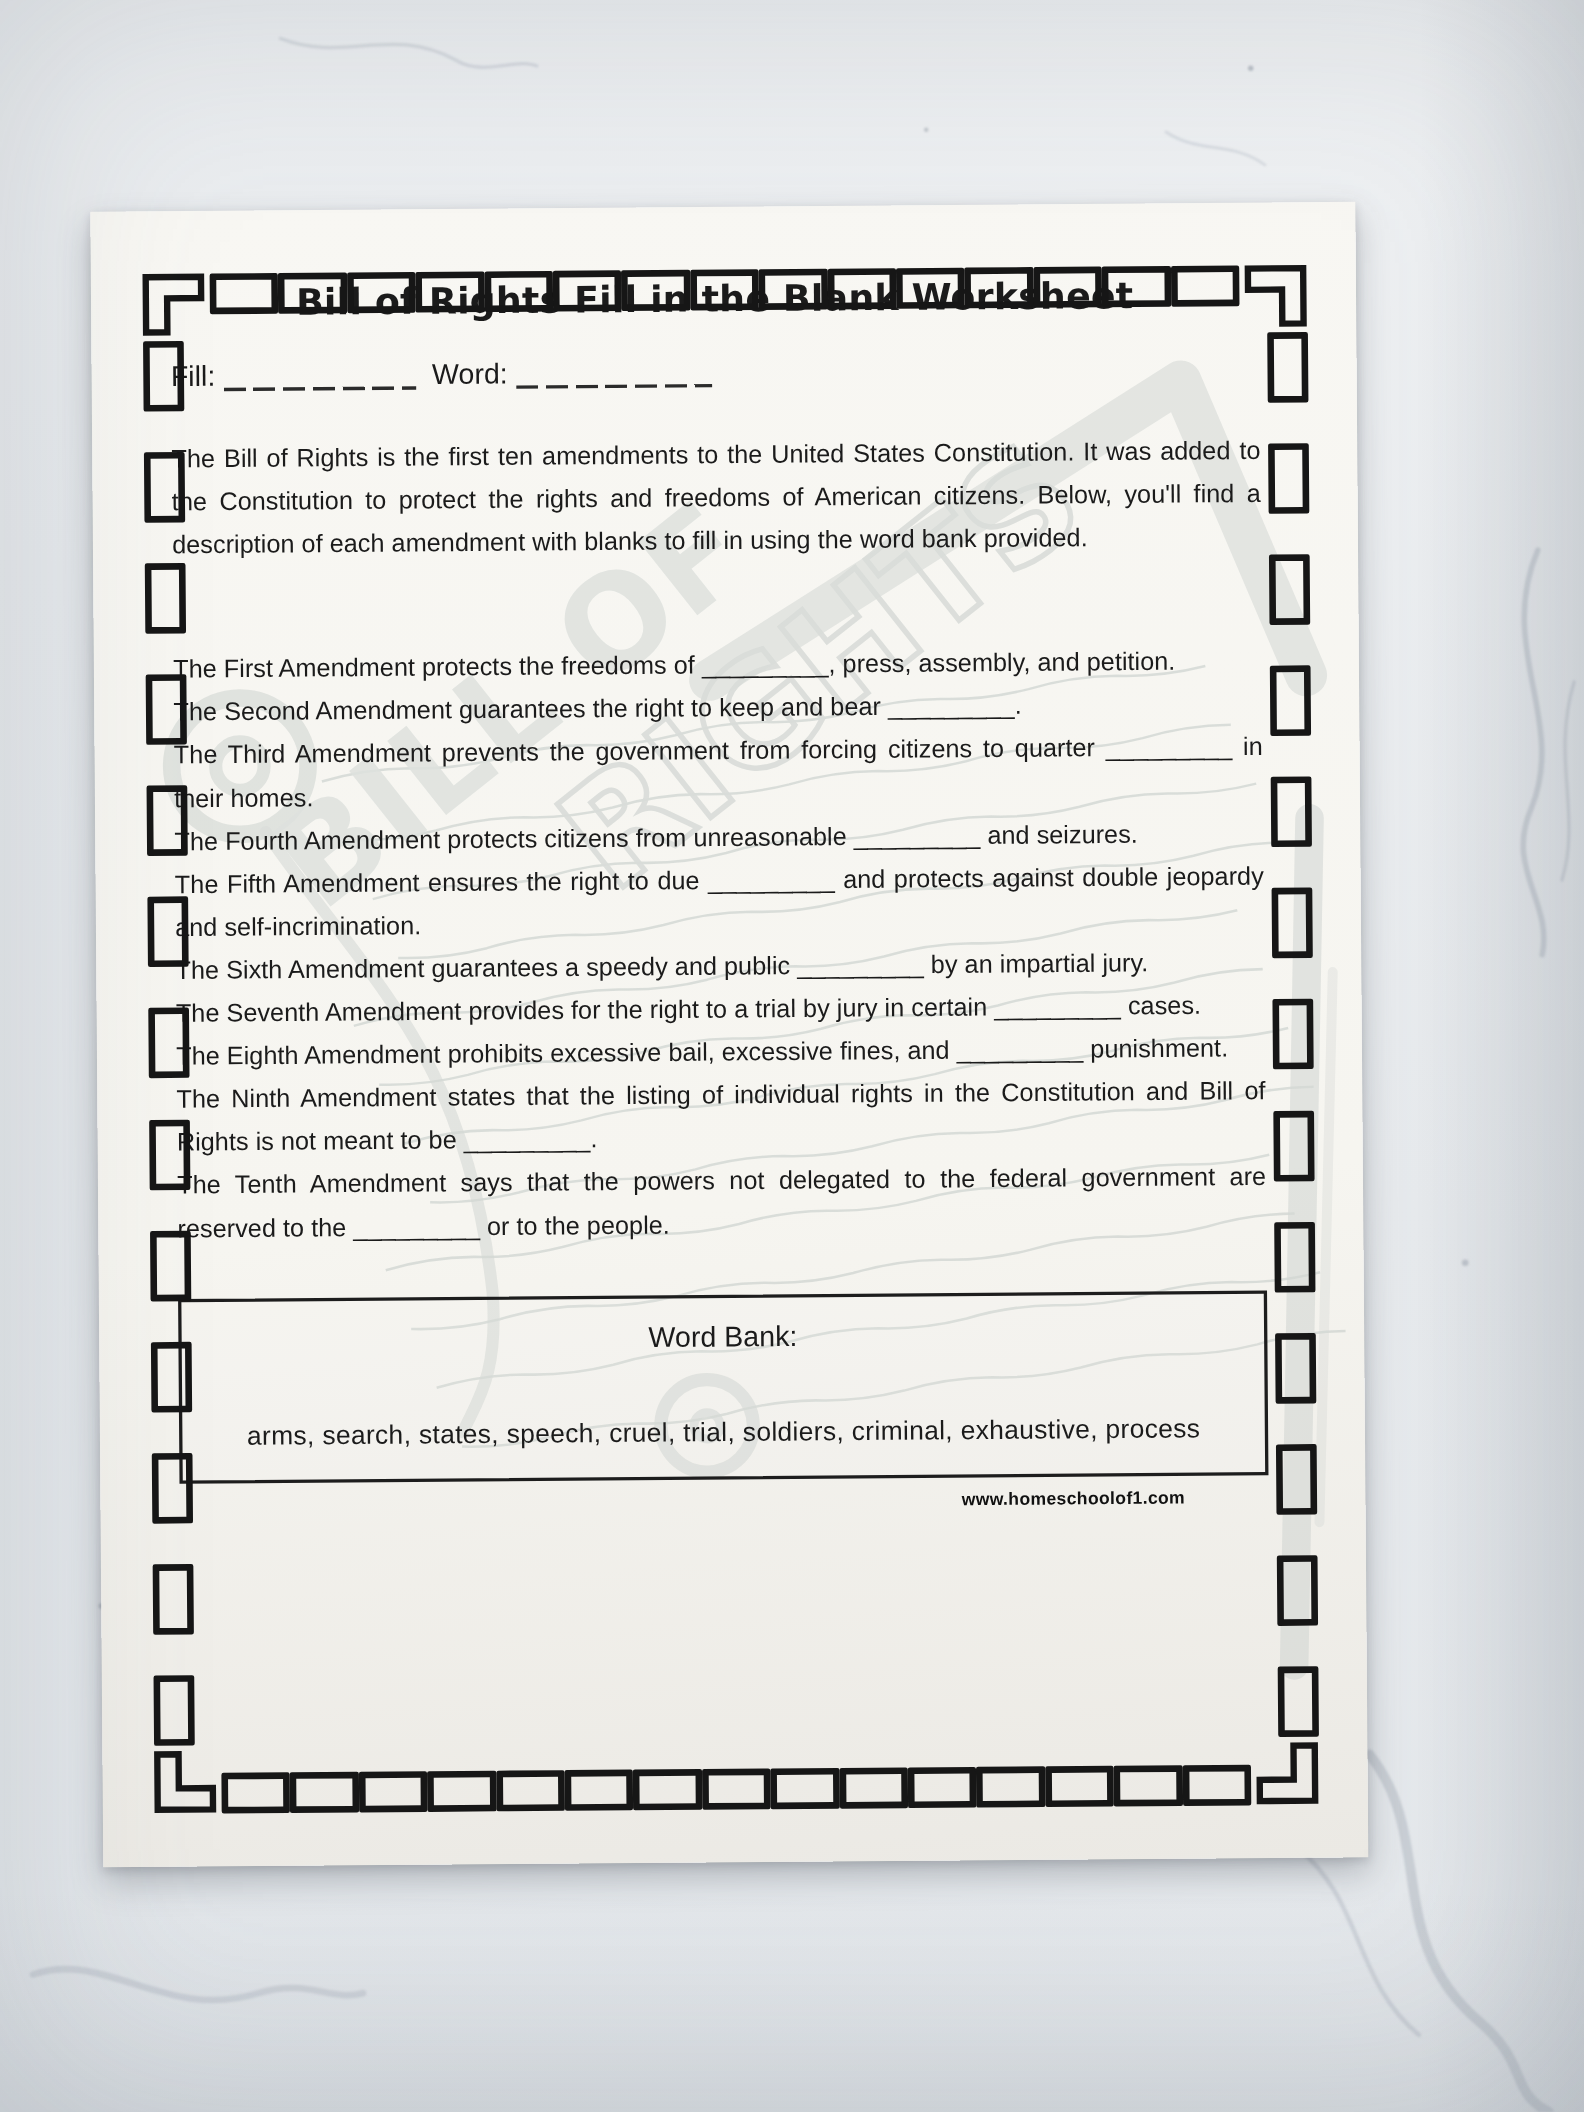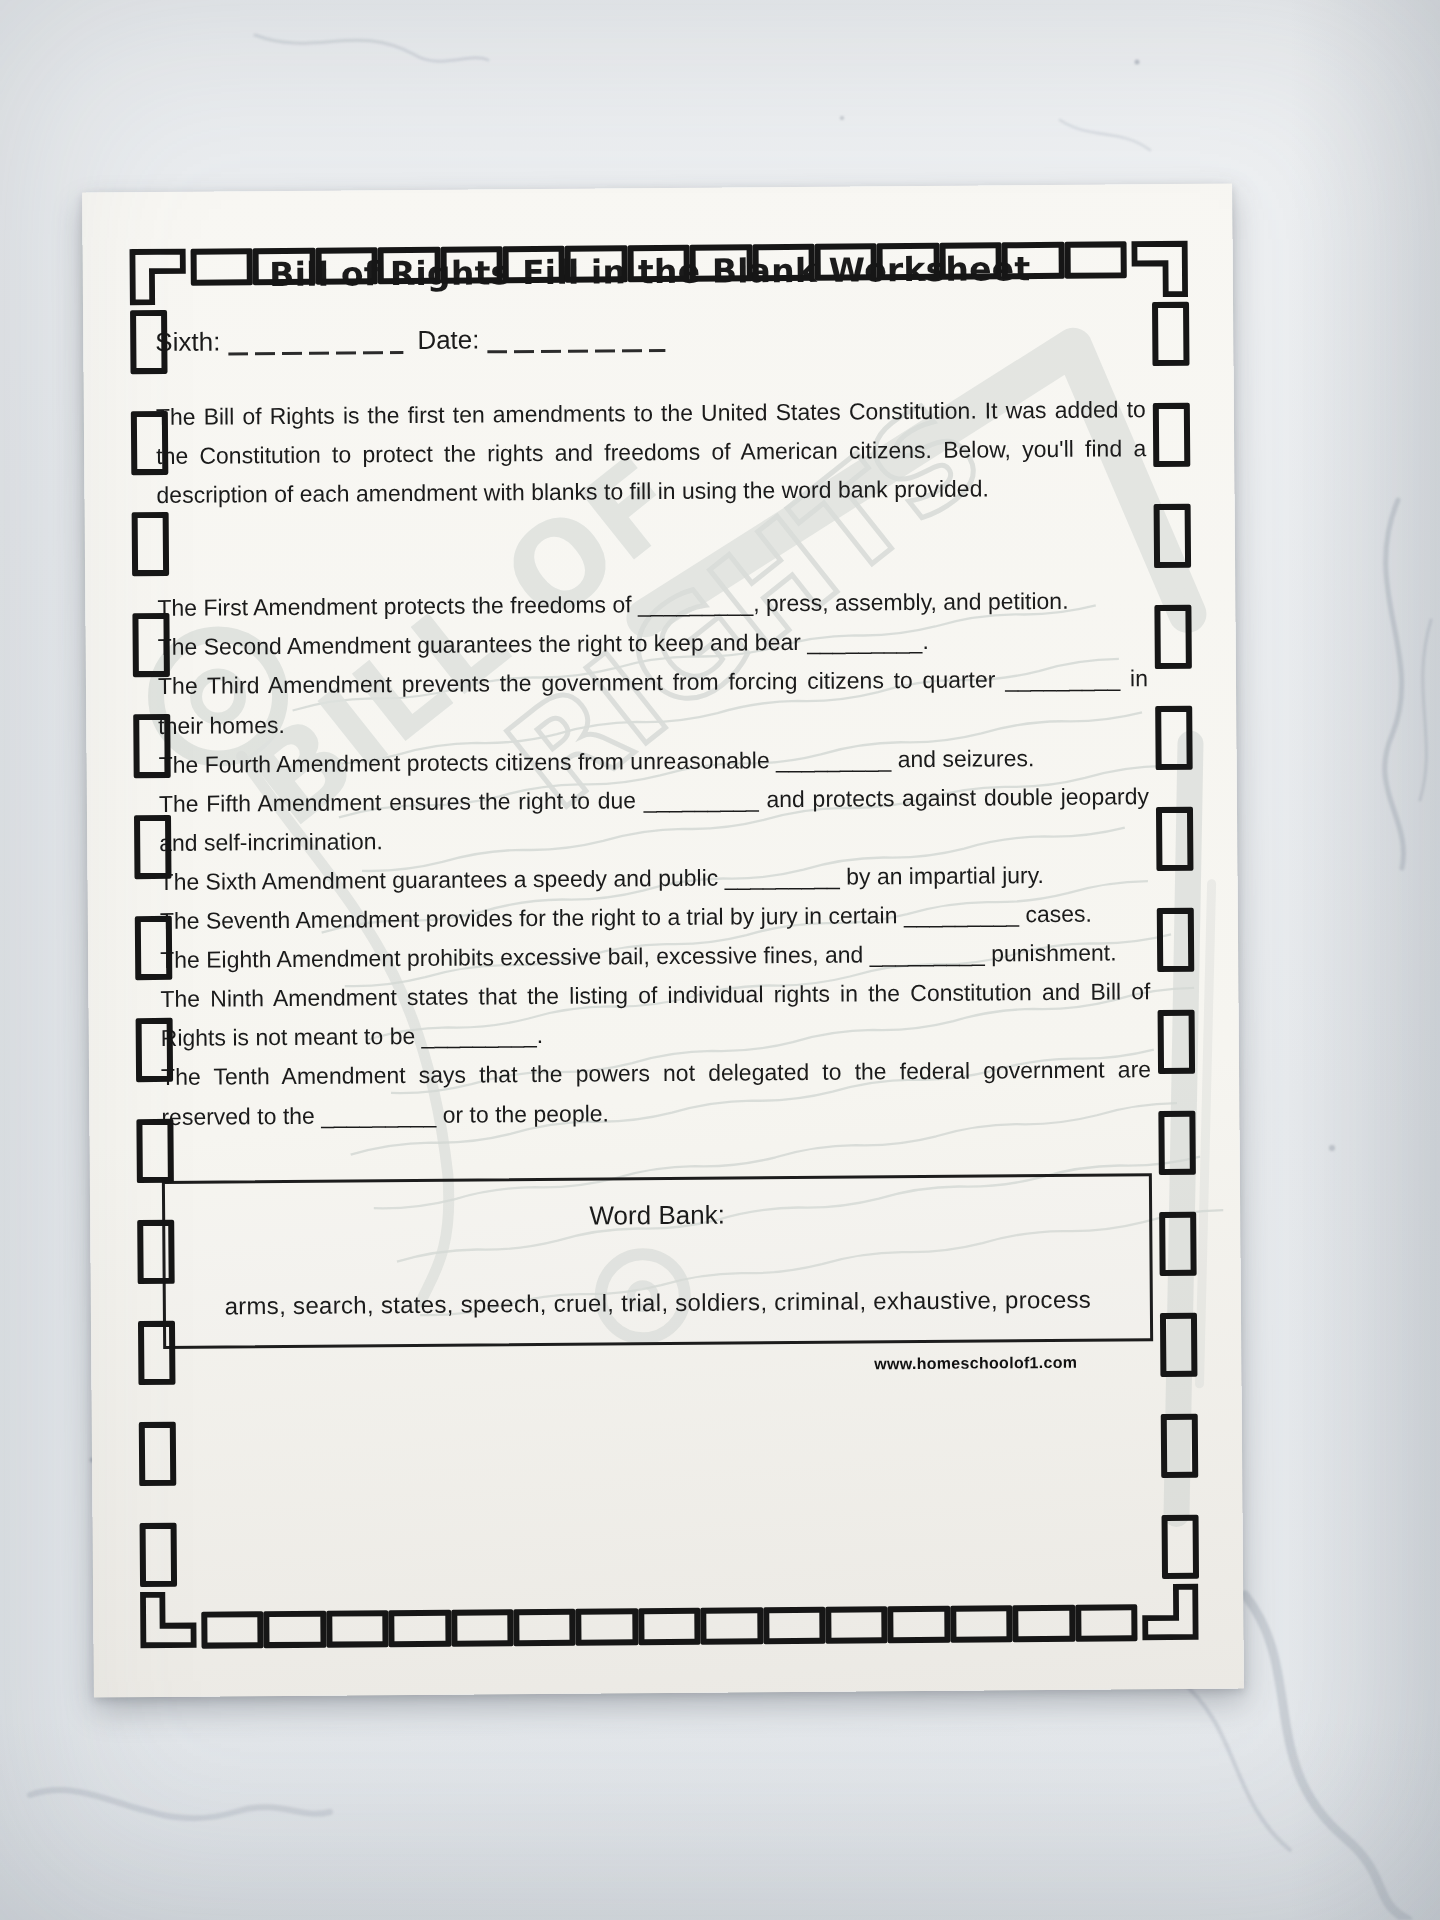--- a/index.html
+++ b/index.html
@@ -187,23 +187,23 @@
           <div class="vbox"></div>
           <div class="vbox"></div>
           <div class="vbox"></div>
         </div>
     </div>
 
     <div class="content">
       <h1 class="title">Bill of Rights Fill in the Blank Worksheet</h1>
 
       <div class="name-row">
-        <span class="lbl">Sixth:</span>
+        <span class="lbl">Fill:</span>
         <span class="blank-line name-blank"></span>
-        <span class="lbl">Date:</span>
+        <span class="lbl">Word:</span>
         <span class="blank-line date-blank"></span>
       </div>
 
       <p class="intro">The Bill of Rights is the first ten amendments to the United States Constitution. It was added to the Constitution to protect the rights and freedoms of American citizens. Below, you'll find a description of each amendment with blanks to fill in using the word bank provided.</p>
 
       <div class="amendments">
         <p>The First Amendment protects the freedoms of _________, press, assembly, and petition.</p>
         <p>The Second Amendment guarantees the right to keep and bear _________.</p>
         <p>The Third Amendment prevents the government from forcing citizens to quarter _________ in their homes.</p>
         <p>The Fourth Amendment protects citizens from unreasonable _________ and seizures.</p>

